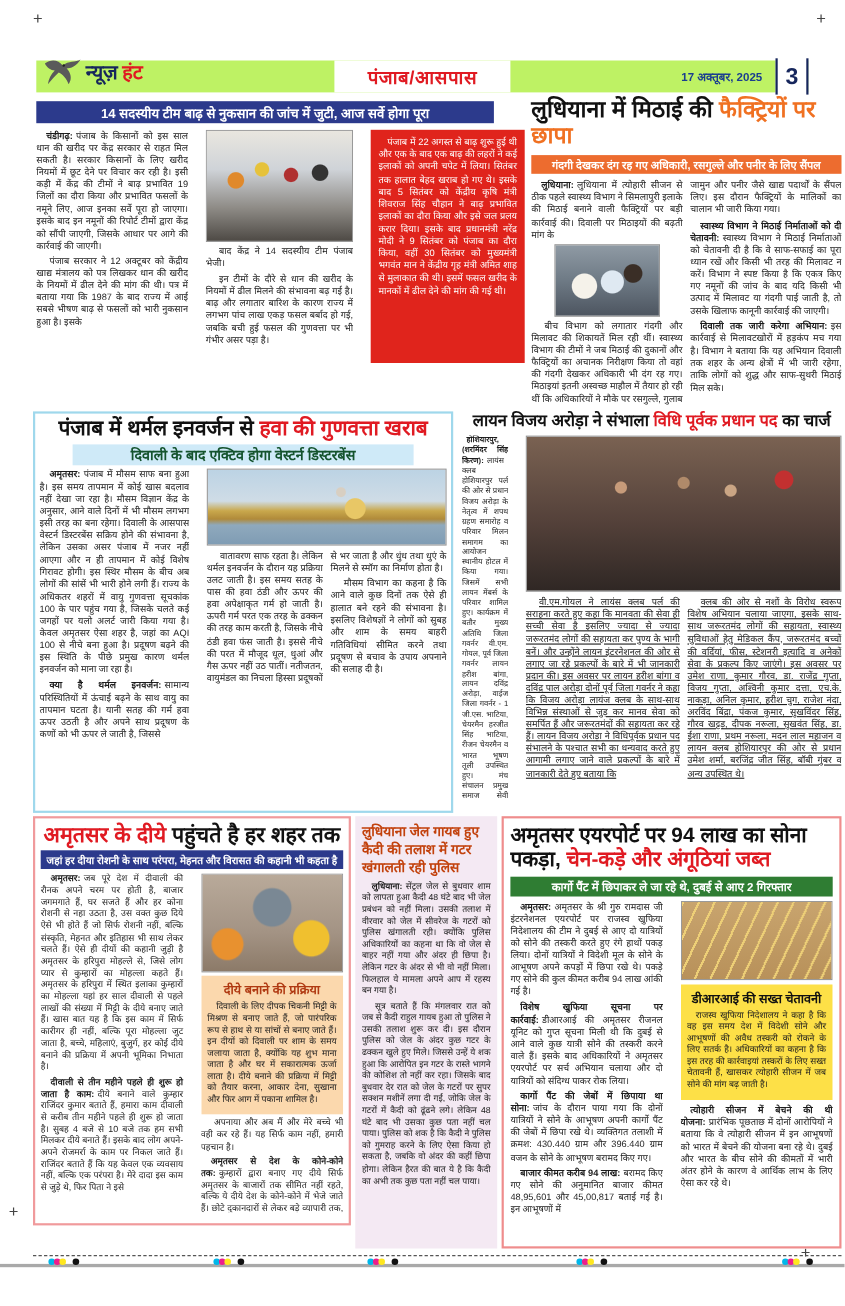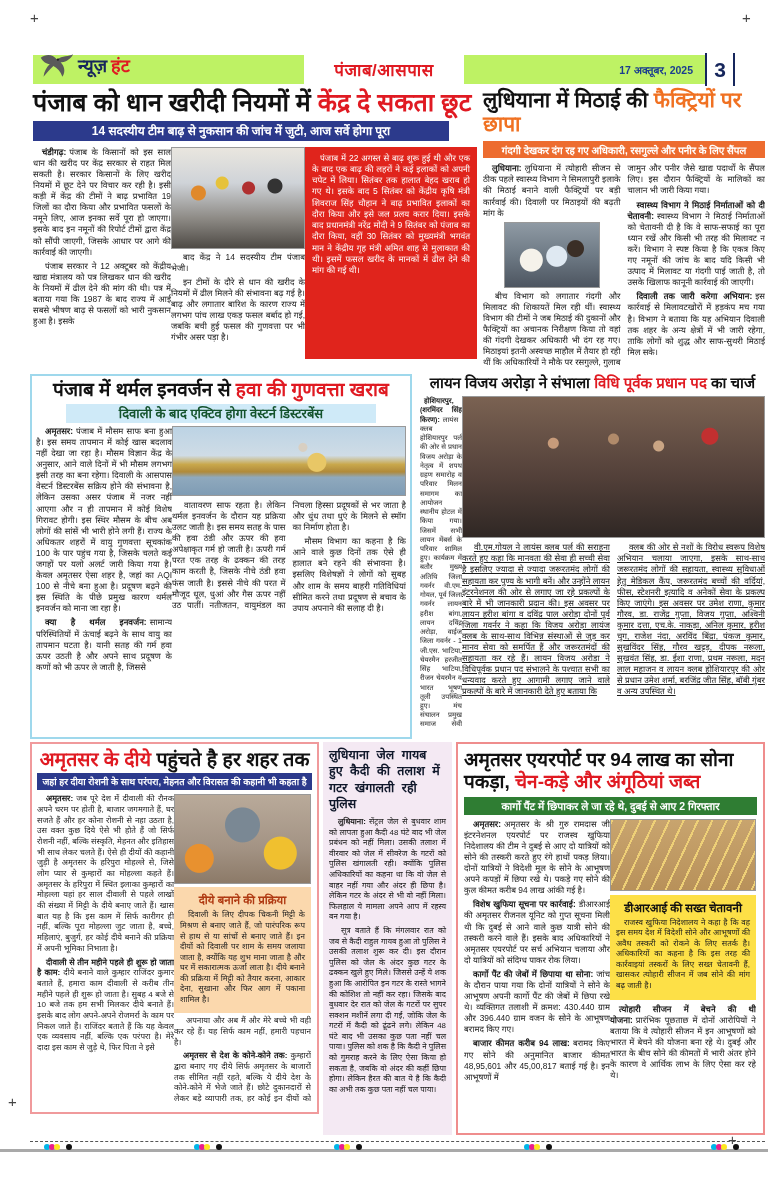--- a/index.html
+++ b/index.html
@@ -21,21 +21,21 @@
            color:#16265c;font-size:21px;font-weight:800;}
   
   .hl{font-weight:800;line-height:1.15;margin:0;}
   .hl-red{color:#e01a22;} .hl-black{color:#111;} .hl-orange{color:#f07122;}
   .bar{font-weight:700;color:#fff;display:flex;align-items:center;justify-content:center;text-align:center;}
   .bar.navy{background:#2c3a8c;} .bar.orange{background:#ed6c2f;} .bar.green{background:#2f7d33;}
   .bar.lblue{background:#cfeaf8;color:#14532d;}
   
   .p{font-size:8.4px;line-height:1.32;text-align:justify;margin:0 0 3px;text-indent:9px;}
   .runin{font-weight:800;margin-right:3px;}
-  .row{display:flex;gap:0;}
+  .row{display:flex;gap:16px;}
   .c{overflow:hidden;}
   .twocol{column-count:2;column-gap:7px;overflow:hidden;}
   
   .photo{width:100%;border:1px solid #999;box-sizing:border-box;}
   .ph-paddy{height:102px;background:
      radial-gradient(circle at 20% 45%, #e0892b 0 7px, transparent 8px),
      radial-gradient(circle at 38% 35%, #e6c23b 0 6px, transparent 7px),
      radial-gradient(circle at 58% 40%, #b03030 0 6px, transparent 7px),
      radial-gradient(circle at 78% 38%, #333 0 7px, transparent 8px),
      linear-gradient(180deg,#e9e6df 0%,#cfd3d8 35%,#8e8b86 70%,#4e4a45 100%);}
@@ -70,21 +70,21 @@
   .processbox-title{color:#b03a12;font-size:11.5px;font-weight:800;text-align:center;margin:0 0 3px;}
   .warnbox{background:#fde047;padding:5px 6px;margin:4px 0;}
   .warnbox-title{color:#111;font-size:11.5px;font-weight:800;text-align:center;margin:0 0 3px;}
   .processbox .p,.warnbox .p{font-size:8px;text-indent:8px;}
   
   .article{position:absolute;box-sizing:border-box;}
   .a-thermal{border:2px solid #9fd8ec;padding:3px 4px;}
   .a-diye{border:2px solid #f09a9c;padding:4px 5px;background:#fff;}
   .a-prison{background:#f4e9f3;padding:6px 6px;}
   .a-gold{border:2px solid #ef8d8d;padding:5px 6px;background:#fff;}
-  .prison-hl{color:#0f172a;font-size:12.5px;font-weight:800;line-height:1.3;margin:0 0 4px;text-align:left;font-family:Liberation Mono, monospace;}
+  .prison-hl{color:#c2410c;font-size:12.5px;font-weight:800;line-height:1.3;margin:0 0 4px;text-align:left;}
   .a-prison .p{font-size:7.9px;line-height:1.34;}
   
   .dashline{position:absolute;left:30px;top:1141px;width:735px;border-top:1.5px dashed #555;}
   .greyrule{position:absolute;left:0;top:1149px;width:768px;height:2.5px;background:#a9a9a9;}
   .dots{position:absolute;top:1144px;display:flex;}
   .dots i{width:6px;height:6px;border-radius:50%;display:inline-block;margin-left:-1px;}
   .dots .dc{background:#00b7ea;} .dots .dm{background:#ec1e8c;}
   .dots .dy{background:#ffe71e;} .dots .dk{background:#111;margin-left:6px;}
 </style>
 </head>
@@ -108,23 +108,20 @@
       </span>
     </div>
     <div class="section-box">
       <span class="section-title">पंजाब/आसपास</span>
     </div>
     <span class="issue-date">17 अक्तूबर, 2025</span>
     <span class="pagenum">3</span>
   </div>
 
   <section class="article" style="left:33px;top:88px;width:444px;">
-    <h1 class="hl" style="font-size:25px;">
-      <span class="hl-black">पंजाब को धान खरीदी नियमों में </span><span class="hl-red">केंद्र दे सकता छूट</span>
-    </h1>
     <div class="bar navy" style="width:416px;height:20px;font-size:12px;margin-top:4px;">14 सदस्यीय टीम बाढ़ से नुकसान की जांच में जुटी, आज सर्वे होगा पूरा</div>
     <div class="row" style="margin-top:6px;height:212px;">
       <div class="c" style="width:138px;height:212px;">
         <p class="p"><b class="runin">चंडीगढ़:</b><span>पंजाब के किसानों को इस साल धान की खरीद पर केंद्र सरकार से राहत मिल सकती है। सरकार किसानों के लिए खरीद नियमों में छूट देने पर विचार कर रही है। इसी कड़ी में केंद्र की टीमों ने बाढ़ प्रभावित 19 जिलों का दौरा किया और प्रभावित फसलों के नमूने लिए, आज इनका सर्वे पूरा हो जाएगा। इसके बाद इन नमूनों की रिपोर्ट टीमों द्वारा केंद्र को सौंपी जाएगी, जिसके आधार पर आगे की कार्रवाई की जाएगी।</span></p>
         <p class="p"><b class="runin"></b><span>पंजाब सरकार ने 12 अक्टूबर को केंद्रीय खाद्य मंत्रालय को पत्र लिखकर धान की खरीद के नियमों में ढील देने की मांग की थी। पत्र में बताया गया कि 1987 के बाद राज्य में आई सबसे भीषण बाढ़ से फसलों को भारी नुकसान हुआ है। इसके</span></p>
       </div>
       <div class="c" style="width:134px;height:212px;">
         <div class="photo ph-paddy"></div>
         <p class="p" style="margin-top:3px;"><b class="runin"></b><span>बाद केंद्र ने 14 सदस्यीय टीम पंजाब भेजी।</span></p>
         <p class="p"><b class="runin"></b><span>इन टीमों के दौरे से धान की खरीद के नियमों में ढील मिलने की संभावना बढ़ गई है। बाढ़ और लगातार बारिश के कारण राज्य में लगभग पांच लाख एकड़ फसल बर्बाद हो गई, जबकि बची हुई फसल की गुणवत्ता पर भी गंभीर असर पड़ा है।</span></p>

